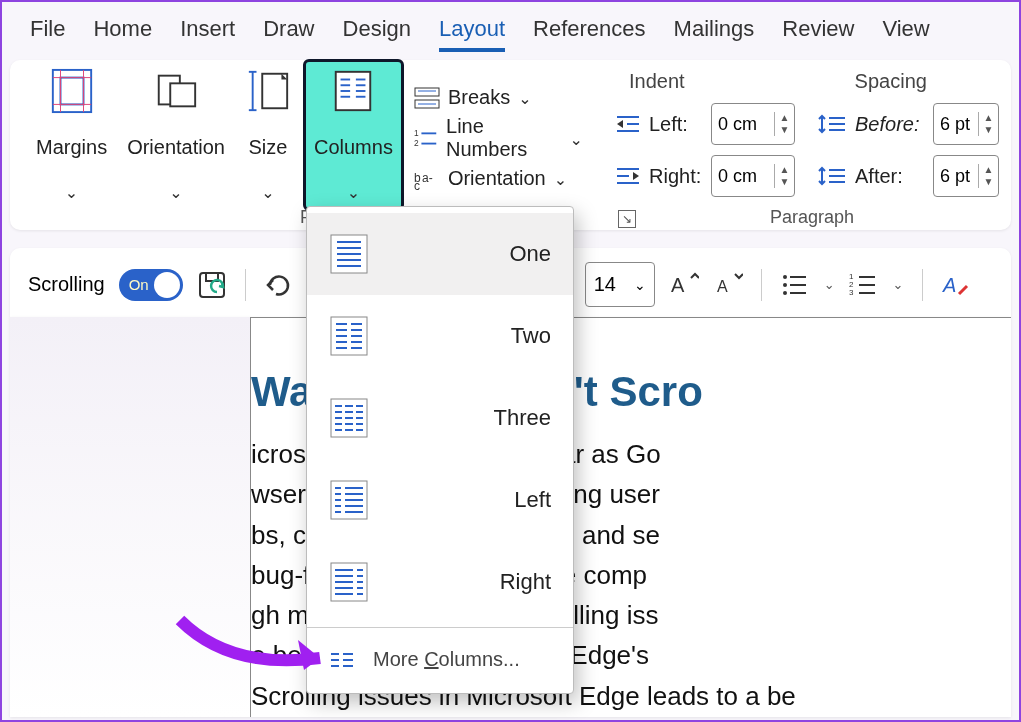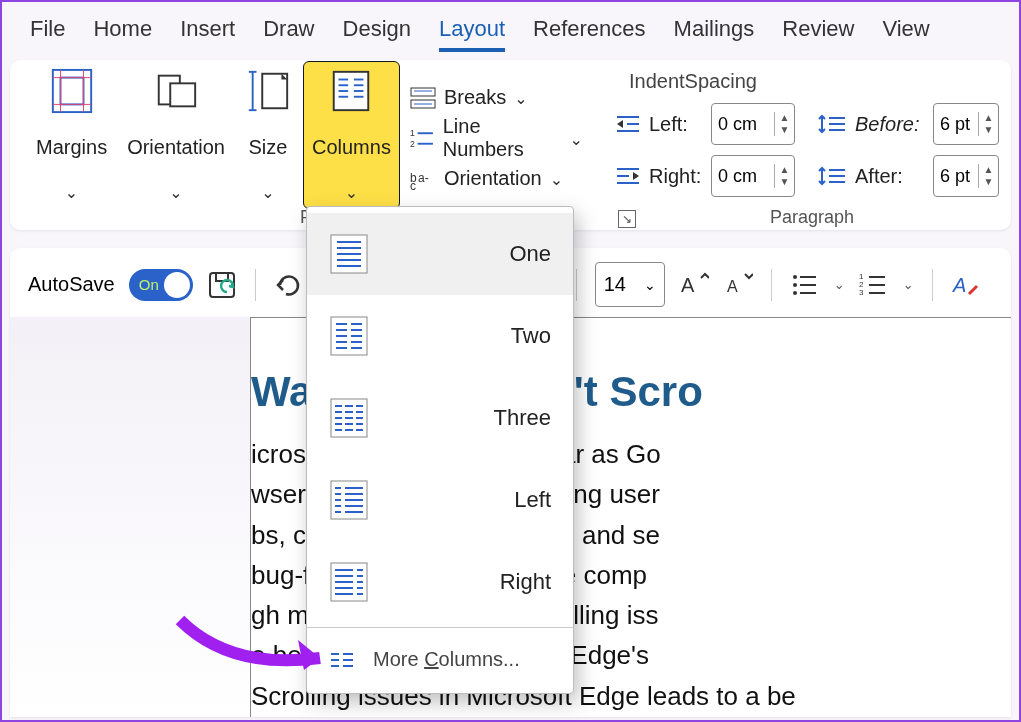--- a/index.html
+++ b/index.html
@@ -54,21 +54,21 @@
     display: flex;
     flex-direction: column;
     align-items: center;
     justify-content: flex-start;
     padding: 6px 8px;
     font-size: 20px;
     color: #222;
     gap: 22px;
     border-radius: 6px;
   }
-  .bigbtn.active { background: #fde047; border: 1px solid #0f172a; }
+  .bigbtn.active { background: #5eead4; border: 3px solid #0f172a; }
   .bigbtn svg { width: 46px; height: 46px; }
   .chev { font-size: 16px; color: #333; margin-top: 2px; }
   .stackgroup {
     display: flex;
     flex-direction: column;
     gap: 6px;
     padding-top: 6px;
     font-size: 20px;
     color: #222;
     justify-content: space-between;
@@ -77,21 +77,21 @@
   .stackgroup svg { width: 26px; height: 22px; }
   .paragroup {
     display: flex;
     flex-direction: column;
     padding-top: 0;
     font-size: 20px;
     color: #222;
     gap: 10px;
     margin-left: 22px;
   }
-  .paragroup .hdr { display:flex; color:#444; padding-left:14px;}
+  .paragroup .hdr { display:flex; gap:170px; color:#444; padding-left:14px;}
   .paragroup .prow { display:flex; align-items:center; gap:8px;}
   .spin {
     display: inline-flex;
     align-items: center;
     border: 1px solid #888;
     border-radius: 4px;
     height: 42px;
     background: #fff;
   }
   .spin input {
@@ -124,21 +124,21 @@
     border-radius: 10px 10px 0 0;
     font-size: 20px;
     box-shadow: 0 1px 3px rgba(0,0,0,0.08);
   }
   .qat .toggle {
     width: 64px; height: 32px;
     background: #2a62c9;
     border-radius: 16px;
     position: relative;
     display:flex; align-items:center;
-    color:#bef264; font-size:15px; padding-left:10px;
+    color:#fef9c3; font-size:15px; padding-left:10px;
   }
   .qat .toggle::after {
     content:'';
     position:absolute; right:3px; top:3px;
     width:26px; height:26px; background:#fff; border-radius:50%;
   }
   .qat svg { width: 30px; height: 30px; }
   .qat .sep { width:1px; height:32px; background:#ccc; margin:0 4px;}
   .fsz {
     display:inline-flex; align-items:center;
@@ -391,21 +391,21 @@
             <span>▲</span>
             <span>▼</span>
           </span>
         </span>
     </div>
     <span class="rgroup-label" style="position:absolute; left:197px; bottom:-2px;">Paragraph</span>
   </div>
 </div>
 
 <div class="qat">
-  <span>AutoSave</span>
+  <span>Scrolling</span>
   <div class="toggle">
       <span>On</span>
     </div>
   <svg viewBox="0 0 30 30">
       <rect x="3" y="3" width="24" height="24" rx="3" fill="none" stroke="#333" stroke-width="2"></rect>
       <rect x="9" y="3" width="12" height="8" fill="none" stroke="#333" stroke-width="2"></rect>
       <path d="M20 22 A6 6 0 1 1 26 17" fill="none" stroke="#2a8" stroke-width="2.5"></path>
       <path d="M25 13 L26 17 L22 16" fill="none" stroke="#2a8" stroke-width="2.5"></path>
     </svg>
   <span class="sep"></span>

